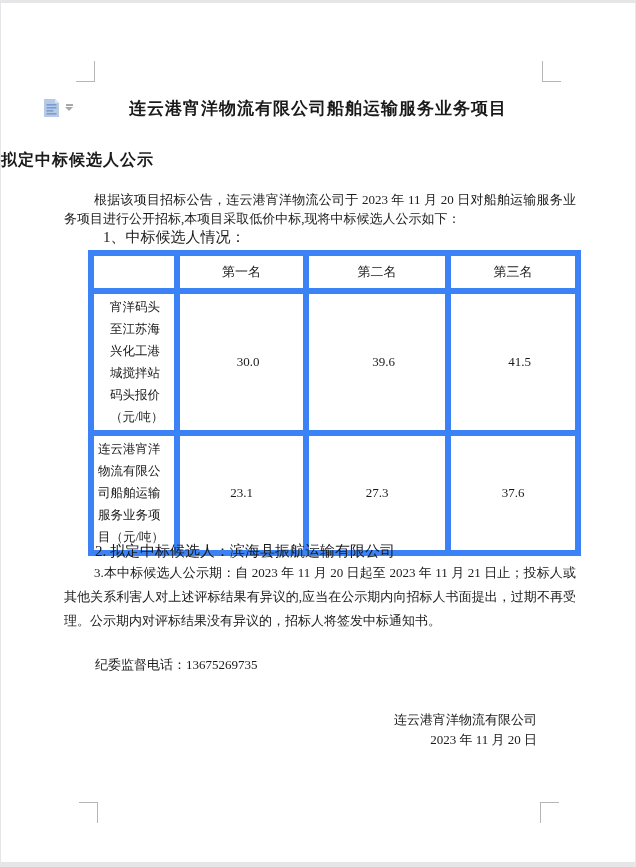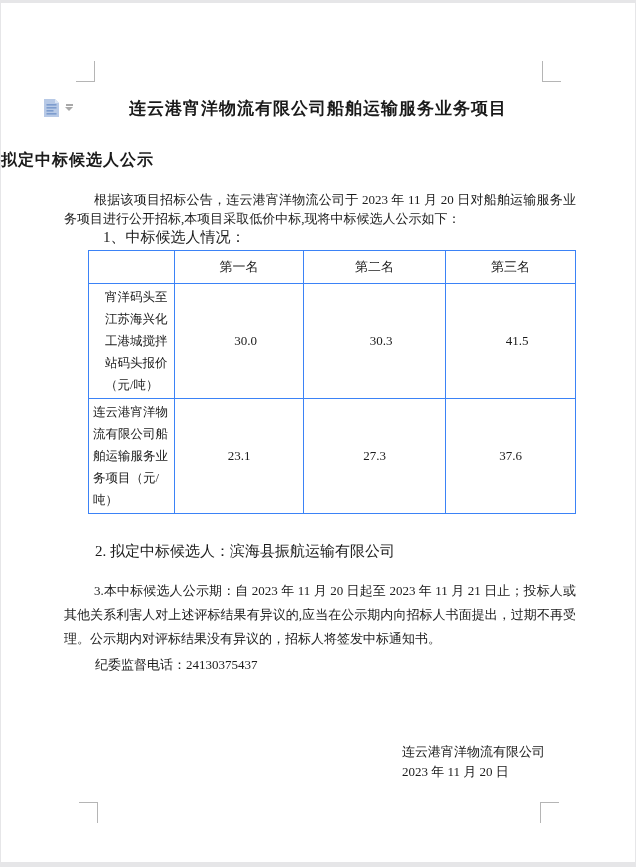--- a/index.html
+++ b/index.html
@@ -33,35 +33,35 @@
   .doc-title{position:absolute;left:0;top:94px;width:100%;text-align:center;
     font-size:17px;font-weight:bold;letter-spacing:1px;}
   .doc-subtitle{position:absolute;left:0;top:147px;width:100%;
     font-size:16px;font-weight:bold;letter-spacing:1px;}
   .intro{position:absolute;left:63px;top:188px;width:512px;
     font-size:13px;line-height:18.5px;text-align:justify;text-indent:30px;}
   .item1{position:absolute;left:94px;top:225px;font-size:15px;margin-left:8px;}
   
   table.bid{position:absolute;left:87px;top:247px;border-collapse:collapse;
     table-layout:fixed;width:487px;}
-  table.bid td{border:1px solid #3b82f6;font-size:13px;text-align:center;
+  table.bid td{border:6px solid #3b82f6;font-size:13px;text-align:center;
     vertical-align:middle;padding:1px 3px;line-height:24px;overflow:hidden;}
   table.bid tr.r1 td{height:28px;line-height:18px;}
   table.bid tr.r2 td{height:58px;}
   table.bid tr.r3 td{height:86px;padding-left:16px;}
   table.bid tr.r4 td{height:110px;}
   table.bid td.rowhead{font-size:12.5px;line-height:22px;text-align:left;padding:2px 4px;}
   table.bid tr.r2 td.rowhead{text-align:center;}
   
   .item2{position:absolute;left:94px;top:539px;font-size:15px;}
   .item3{position:absolute;left:63px;top:558px;width:512px;
-    font-size:13px;line-height:24px;text-align:justify;text-indent:30px;margin-top:18px;}
+    font-size:13px;line-height:24px;text-align:justify;text-indent:30px;}
   .contacts{position:absolute;left:94px;top:653px;font-size:13px;line-height:18px;}
-  .signature{position:absolute;right:90px;top:707px;text-align:left;
-    font-size:13px;line-height:20px;margin-top:32px;}
+  .signature{position:absolute;right:98px;top:707px;text-align:right;
+    font-size:13px;line-height:20px;}
 </style>
 </head>
 <body>
 
 <div class="viewport">
   <div class="sheet">
 
     <div class="crop tl"></div>
     <div class="crop tr"></div>
     <div class="crop bl"></div>
@@ -98,37 +98,37 @@
       <tbody>
           <tr class="r1">
         <td class="rowhead"></td>
         <td>第一名</td>
         <td>第二名</td>
         <td>第三名</td>
       </tr>
       <tr class="r3">
         <td class="rowhead">宵洋码头至江苏海兴化工港城搅拌站码头报价（元/吨）</td>
         <td>30.0</td>
-        <td>30.3</td>
+        <td>39.6</td>
         <td>41.5</td>
       </tr>
       <tr class="r4">
         <td class="rowhead">连云港宵洋物流有限公司船舶运输服务业务项目（元/吨）</td>
         <td>23.1</td>
         <td>27.3</td>
         <td>37.6</td>
       </tr>
     </tbody>
       </table>
 
     <div class="item2">2.  拟定中标候选人：滨海县振航运输有限公司</div>
     <div class="item3">3.本中标候选人公示期：自 2023 年 11 月 20 日起至 2023 年 11 月 21 日止；投标人或其他关系利害人对上述评标结果有异议的,应当在公示期内向招标人书面提出，过期不再受理。公示期内对评标结果没有异议的，招标人将签发中标通知书。</div>
 
     <div class="contacts">
-      <div>纪委监督电话：24130375437</div>
+      <div>纪委监督电话：13675269735</div>
     </div>
 
     <div class="signature">
       <div>连云港宵洋物流有限公司</div>
       <div>2023 年 11 月 20 日</div>
     </div>
 
   </div>
 </div>
 

